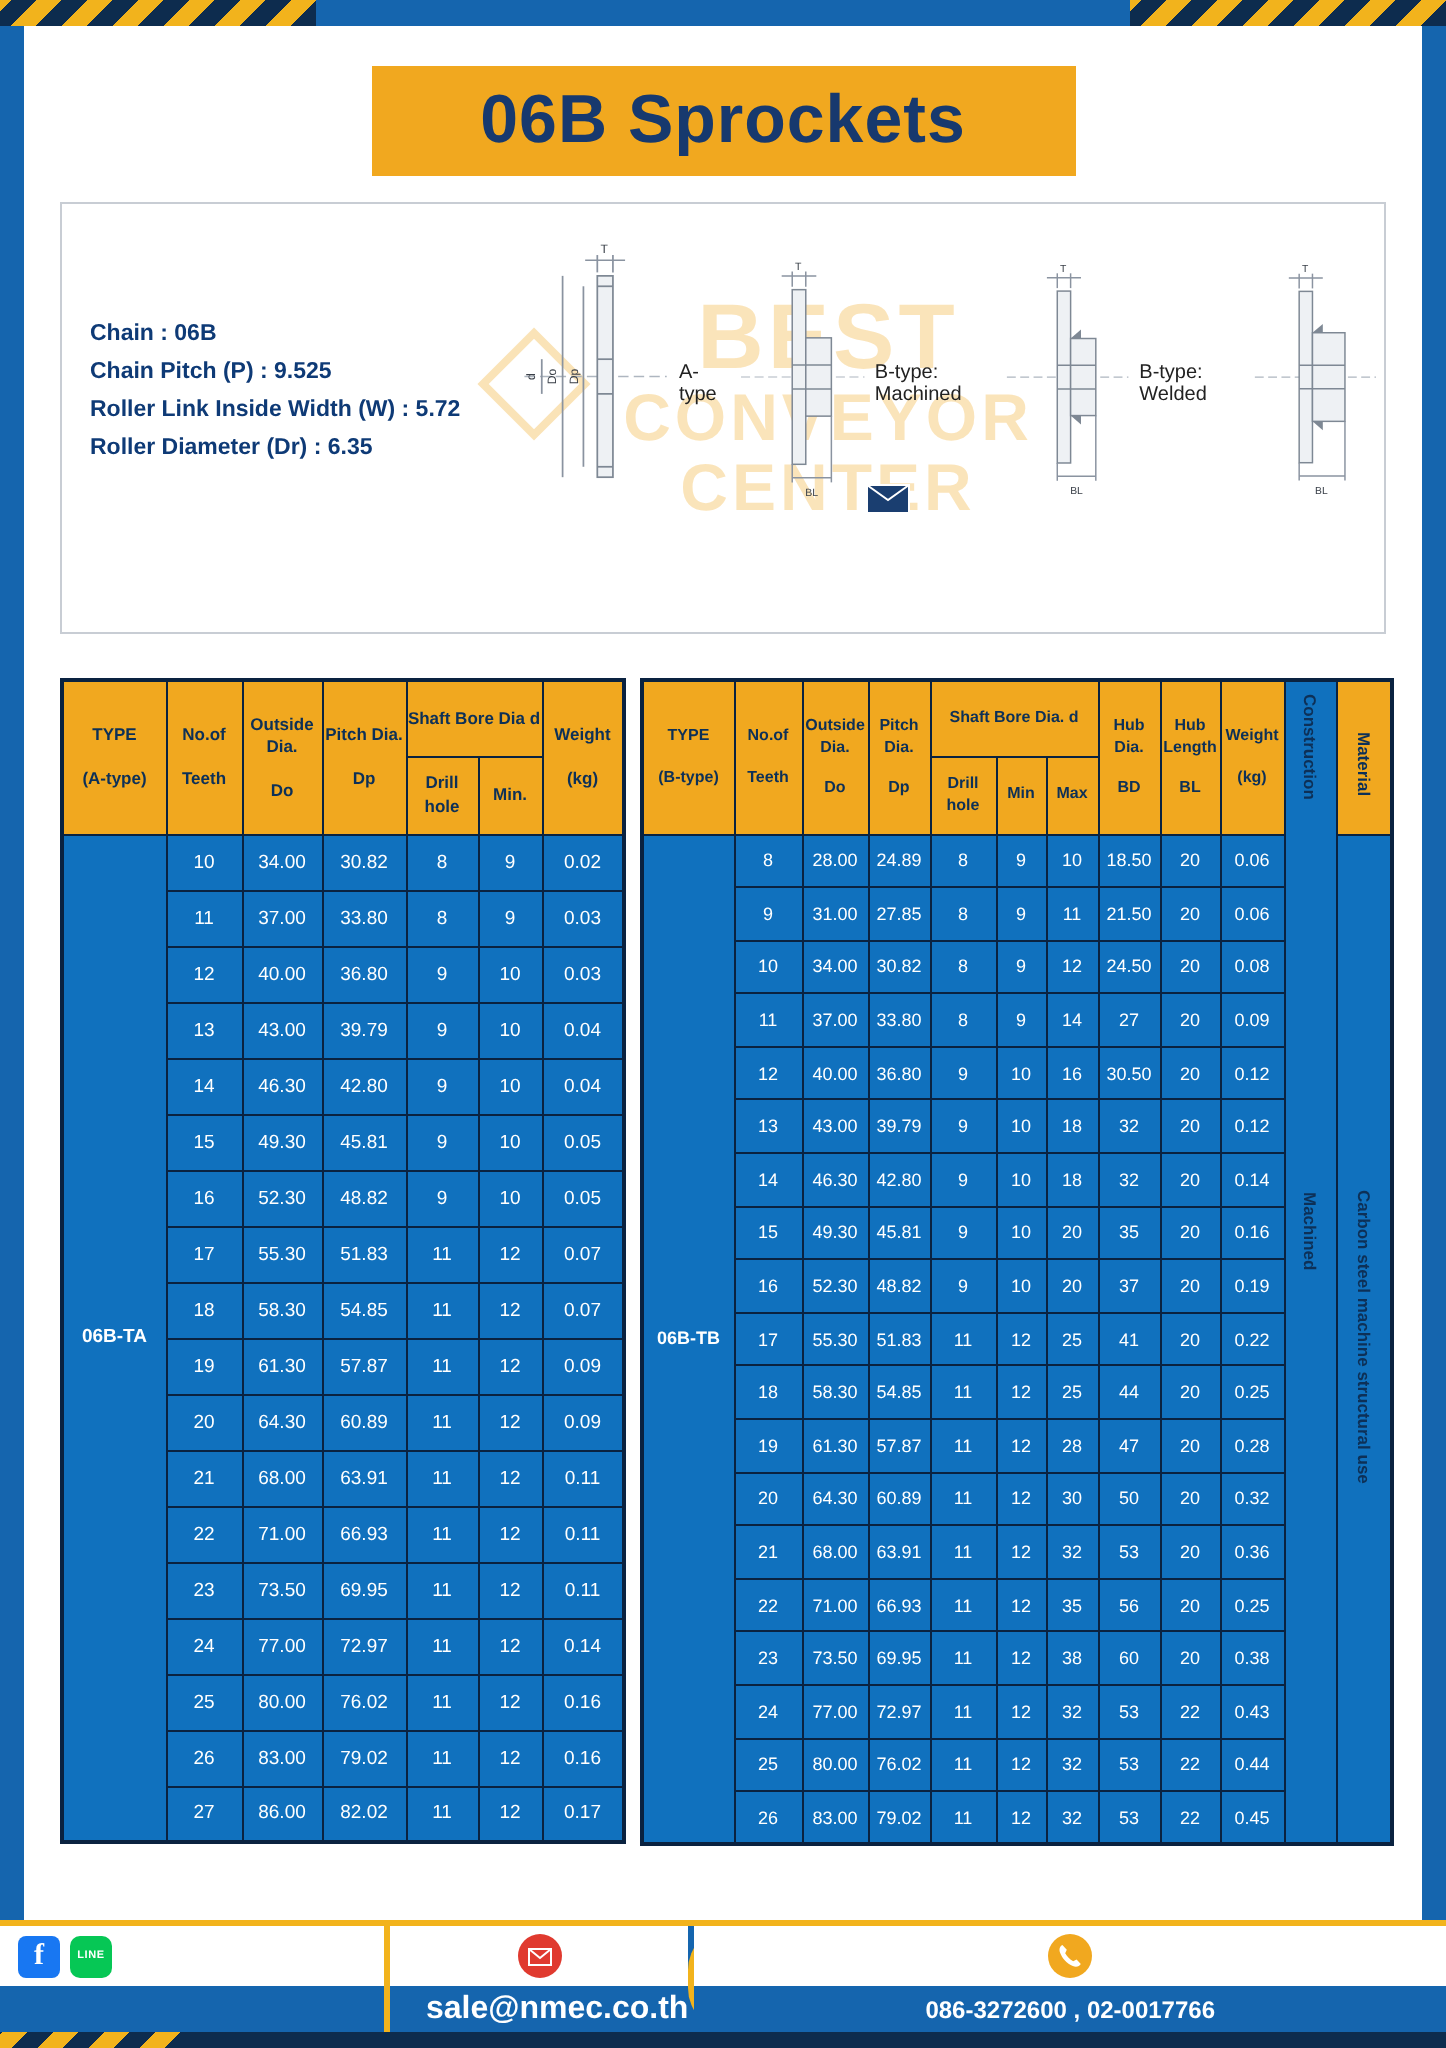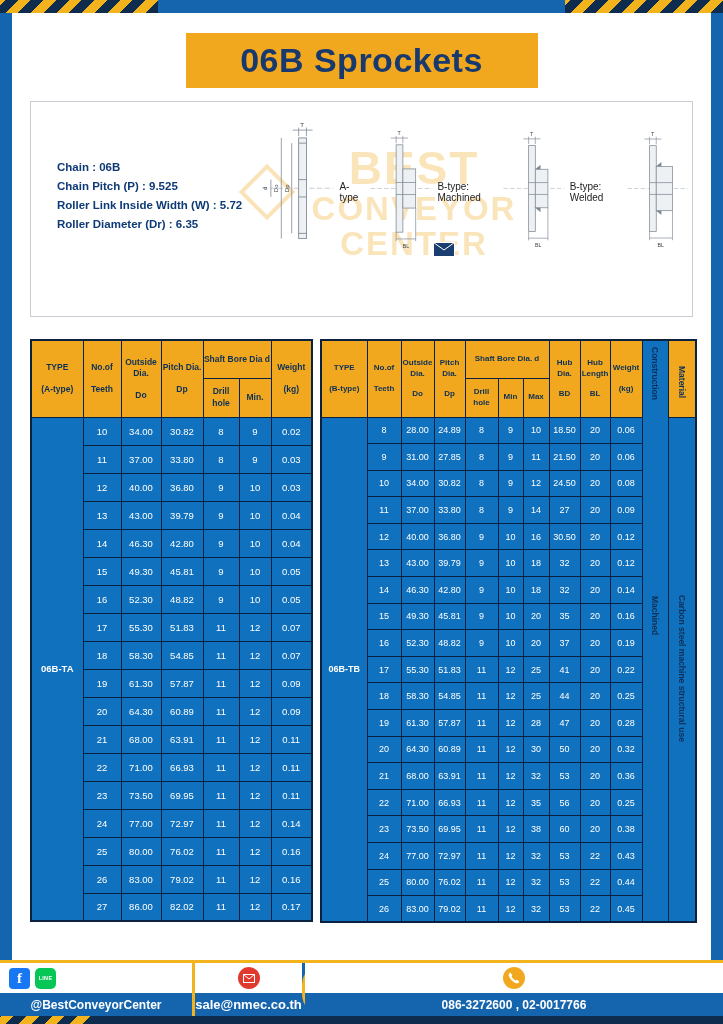--- a/index.html
+++ b/index.html
@@ -11,21 +11,21 @@
   .top-left  { position:absolute; top:0; left:0;  width:158px; height:13px; }
   .top-right { position:absolute; top:0; right:0; width:158px; height:13px; }
   .top-line  { position:absolute; top:13px; left:148px; right:148px; height:3px; background:#F2B31C; }
 
   .content { position:absolute; top:13px; left:12px; right:12px; bottom:64px; background:#fff; overflow:hidden; }
 
   .banner { width:352px; height:55px; margin:20px auto 0; background:#F1A81F; display:flex; align-items:center; justify-content:center; }
   .banner h1 { font-size:34px; font-weight:bold; color:#17396E; letter-spacing:.5px; }
 
   .panel { position:relative; margin:13px 18px 0; height:216px; border:1px solid #C8CDD4; background:#fff; overflow:hidden; }
-  .specs { position:absolute; left:26px; top:56px; color:#0E3A76; font-weight:bold; font-size:11.5px; line-height:1.65; z-index:2; }
+  .specs { position:absolute; left:14px; top:56px; color:#0E3A76; font-weight:bold; font-size:11.5px; line-height:1.65; z-index:2; }
 
   .watermark { position:absolute; left:248px; top:42px; width:270px; text-align:center; color:#F1A81F; opacity:.3; font-weight:bold; line-height:1.05; letter-spacing:2px; z-index:0; }
   .watermark .w1 { font-size:46px; } .watermark .w2, .watermark .w3 { font-size:33px; }
   .wm-diamond { position:absolute; left:216px; top:70px; width:40px; height:40px; border:4px solid rgba(241,168,31,.32); transform:rotate(45deg); z-index:0; }
   .envelope { position:absolute; left:402px; top:140px; z-index:2; }
 
   .figs { position:absolute; left:226px; top:12px; right:6px; display:flex; justify-content:space-between; z-index:1; }
   .fig { display:flex; flex-direction:row; align-items:center; }
   .fig svg { display:block; }
   .fig .cap { font-size:10px; color:#222; margin-top:3px; }
@@ -56,21 +56,21 @@
   
   .footer { position:absolute; left:0; right:0; bottom:0; }
   .footer-line { height:3px; background:#F2B31C; }
   .footer-main { display:flex; height:53px; }
   .fcol { display:flex; flex-direction:column; }
   .fcol + .fcol { border-left:3px solid #F2B31C; }
   .f1 { flex:0 0 192px; } .f2 { flex:0 0 110px; } .f3 { flex:0 0 255px; } .f4 { flex:1;border-radius:22px; }
   .ficons { height:30px; background:#fff; display:flex; align-items:center; justify-content:center; gap:5px; }
   .f1 .ficons { justify-content:flex-start; padding-left:9px; }
   .fbar { flex:1; background:#1565AE; display:flex; align-items:center; justify-content:center; color:#fff; font-weight:bold; font-size:12px; }
-  .f2 .fbar { font-size:13px; }
+  .f2 .fbar { font-size:16px;padding-left:18px; }
   .f3 .fbar { color:#F2B31C; }
   .footer-bottom { height:8px; background:#0D2C4E; position:relative; }
   .footer-bottom .bhz { position:absolute; left:0; top:0; width:95px; height:8px; }
 
   .icon-fb   { width:21px; height:21px; border-radius:4px; background:#1877F2; color:#fff; font-weight:bold; font-size:15px; display:flex; align-items:center; justify-content:center; font-family:"Liberation Serif",serif; }
   .icon-line { width:21px; height:21px; border-radius:5px; background:#06C755; color:#fff; font-weight:bold; font-size:5.5px; display:flex; align-items:center; justify-content:center; letter-spacing:.3px; }
   .icon-circle { width:22px; height:22px; border-radius:50%; display:flex; align-items:center; justify-content:center; }
   .icon-mail  { background:#E03A2F; } .icon-globe { background:#1E88E5; } .icon-phone { background:#F1A81F; }
 </style>
 </head>
@@ -657,21 +657,20 @@
 
   <div class="footer">
     <div class="footer-line"></div>
     <div class="footer-main">
 
       <div class="fcol f1">
         <div class="ficons">
           <span class="icon-fb">f</span>
           <span class="icon-line">LINE</span>
         </div>
-        <div class="fbar">@BestConveyorCenter</div>
       </div>
 
       <div class="fcol f2">
         <div class="ficons">
           <span class="icon-circle icon-mail">
             <svg width="12" height="9">
                 <rect x="0.5" y="0.5" width="11" height="8" fill="none" stroke="#fff"></rect>
                 <path d="M0.5,0.5 L6,5 L11.5,0.5" fill="none" stroke="#fff"></path>
               </svg>
           </span>

